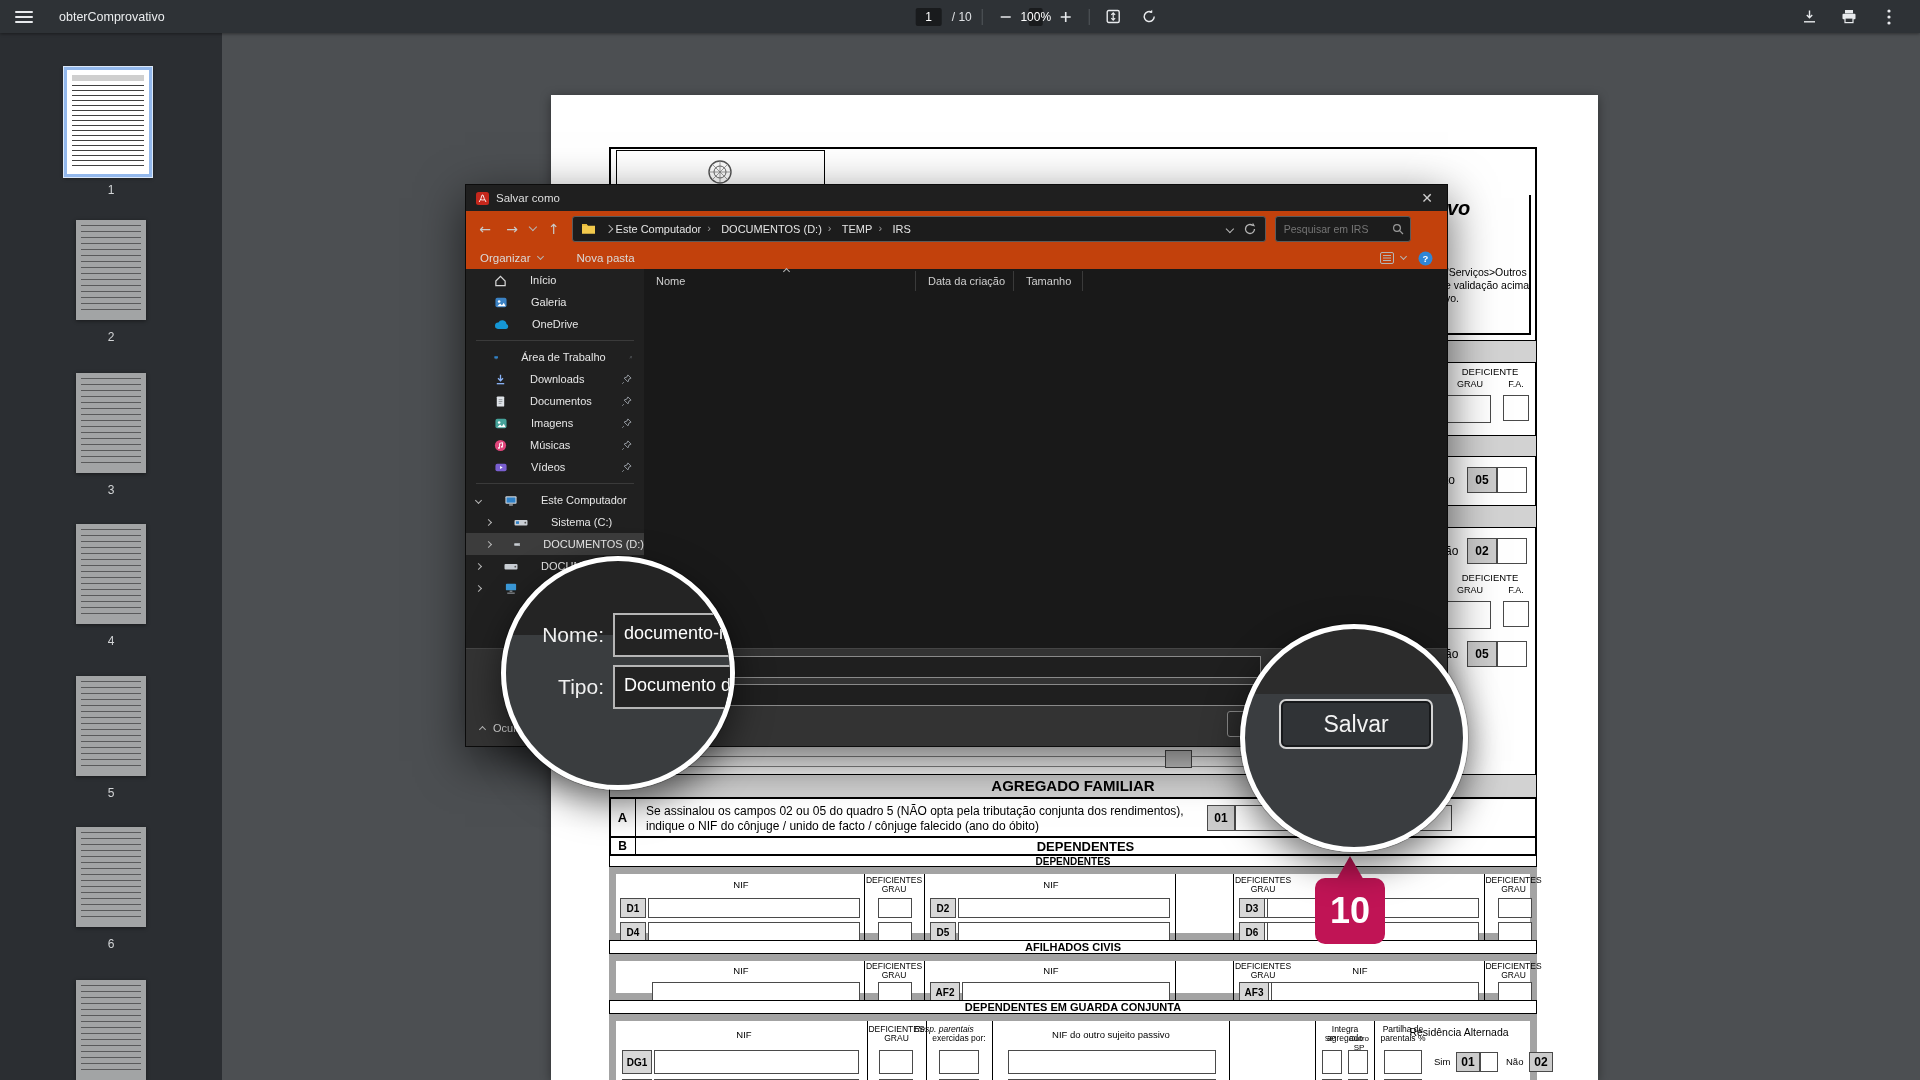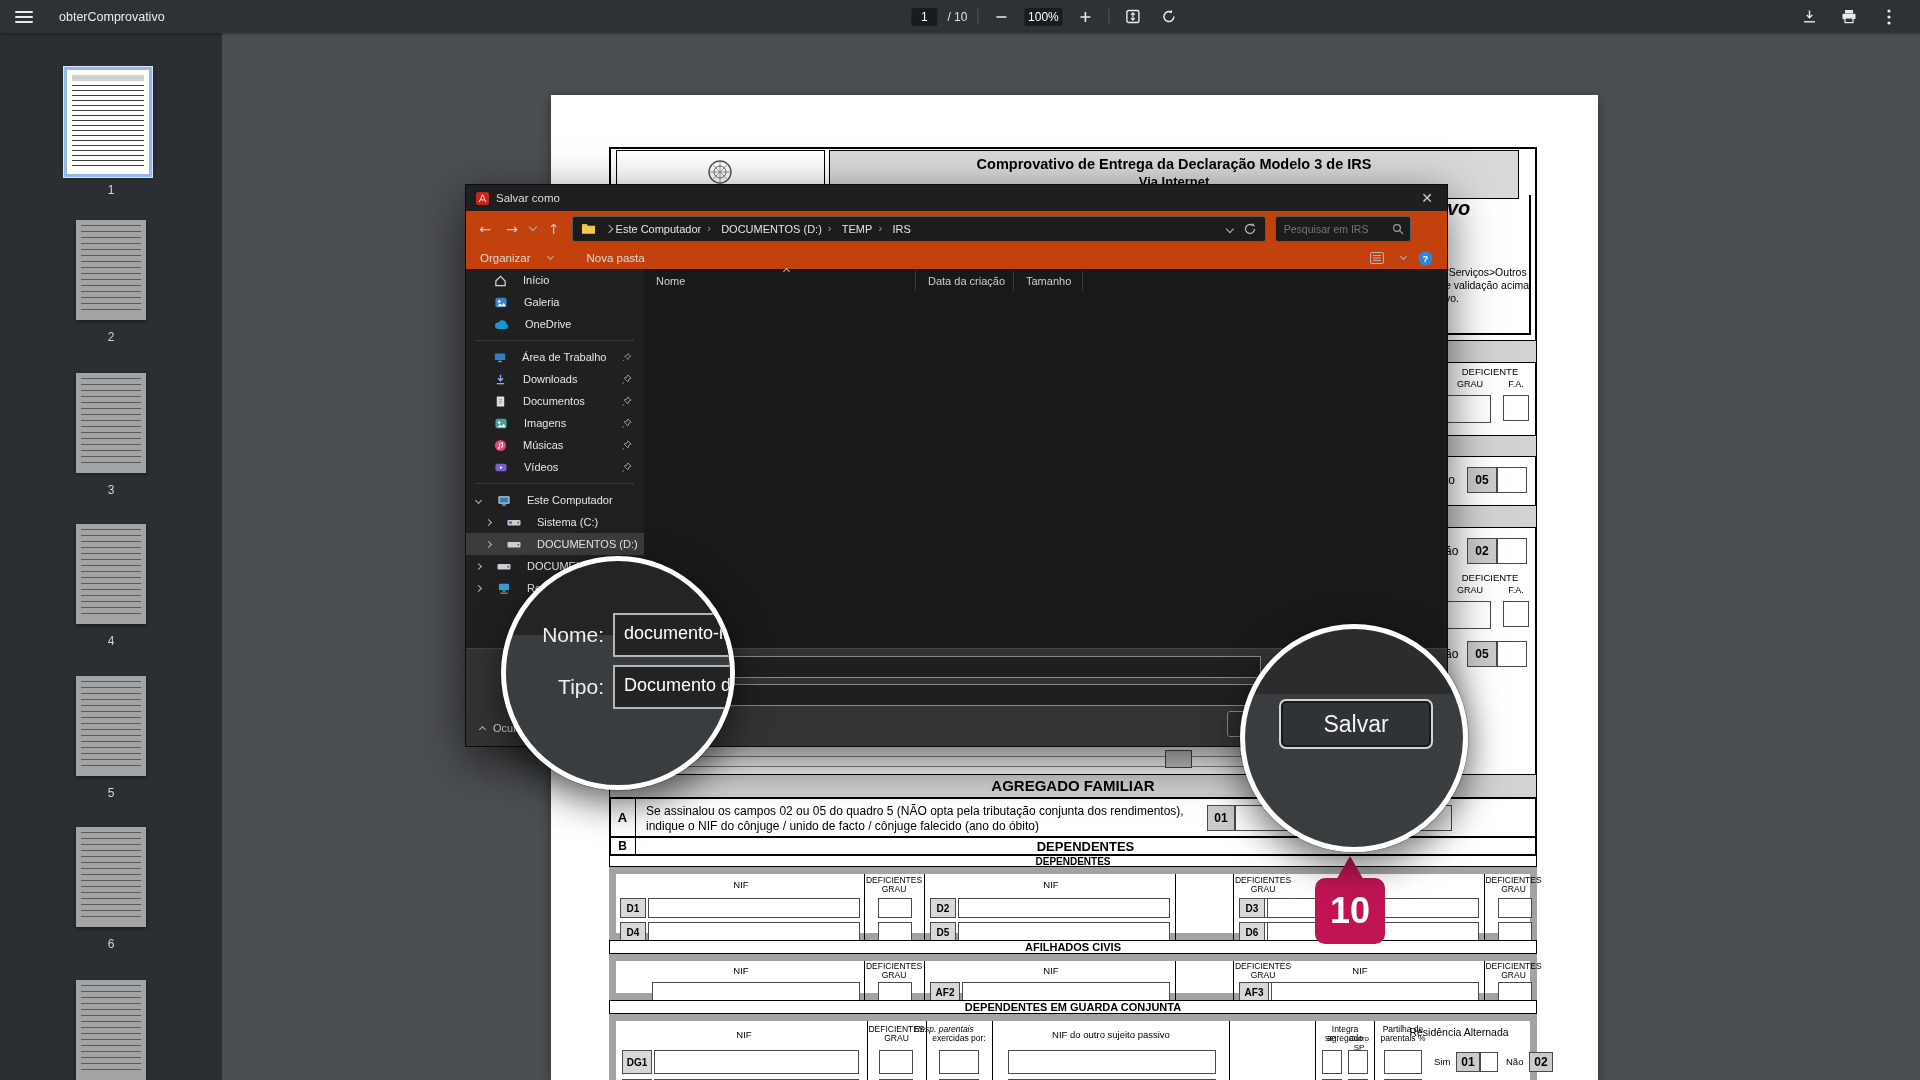--- a/index.html
+++ b/index.html
@@ -48,24 +48,24 @@
   .crumbs{display:flex;gap:20px;font-size:11px;color:#e4e4e4;}
   .crumb{position:relative;cursor:pointer;white-space:nowrap;}
   .crumb + .crumb::before{content:"›";position:absolute;left:-14px;top:-1px;color:#9a9a9a;}
   .chev{display:inline-block;border:solid #b5b5b5;border-width:0 1.5px 1.5px 0;padding:2.4px;}
   .chev.down{transform:rotate(45deg);}
   .chev.up{transform:rotate(-135deg);}
   .chev.right{transform:rotate(-45deg);}
   #searchbox{height:26px;width:136px;background:#1c1c1c;border:1px solid #5b5b5b;border-radius:3px;display:flex;align-items:center;box-sizing:border-box;padding:0 6px;gap:6px;}
   #searchbox input{flex:1;min-width:0;background:transparent;border:none;outline:none;color:#d8d8d8;font-size:10.5px;font-family:"Liberation Sans",sans-serif;}
   #dlg-cmd{position:absolute;left:0;top:62px;right:0;height:22px;display:flex;align-items:center;padding:0 14px;gap:34px;font-size:11.5px;color:#dadada;}
-  .cmditem{display:flex;align-items:center;gap:17px;cursor:pointer;}
+  .cmditem{display:flex;align-items:center;gap:7px;cursor:pointer;}
   #cmd-right{margin-left:auto;display:flex;align-items:center;gap:12px;}
   #dlg-sidebar{position:absolute;left:0;top:84px;width:178px;bottom:97px;background:#202020;overflow:hidden;}
-  .nv{display:flex;align-items:center;height:22px;padding-left:28px;gap:16px;font-size:11px;color:#e6e6e6;cursor:pointer;}
+  .nv{display:flex;align-items:center;height:22px;padding-left:28px;gap:23px;font-size:11px;color:#e6e6e6;cursor:pointer;}
   .nv.tree0{padding-left:10px;}
   .nv.tree1{padding-left:20px;}
   .nv .lab{white-space:nowrap;}
   .nv .pin{margin-left:auto;margin-right:12px;}
   .nv.sel{background:#3c3c3c;}
   .nvsep{height:1px;background:#3a3a3a;margin:5px 10px;}
   #dlg-files{position:absolute;left:178px;top:84px;right:0;bottom:97px;background:#191919;}
   #col-heads{position:absolute;left:0;top:2px;right:0;height:20px;display:flex;font-size:11px;color:#cfcfcf;}
   .colh{display:flex;align-items:center;padding-left:12px;border-right:1px solid #3a3a3a;box-sizing:border-box;cursor:pointer;}
   #sortchev{position:absolute;left:140px;top:-2px;}
@@ -102,21 +102,21 @@
     <div id="tb-title">obterComprovativo</div>
     <div id="tb-center">
       <div class="tb-box" style="width:26px;">1</div>
       <span>/ 10</span>
       <div class="tb-sep"></div>
       <div class="tbico">
         <svg class="ic" width="12" height="12" viewBox="0 0 12 12">
             <path d="M1 6h10" stroke="#e8eaed" stroke-width="1.6"></path>
           </svg>
       </div>
-      <div class="tb-box" style="width:38px;">100%</div>
+      <div class="tb-box" style="width:14px;">100%</div>
       <div class="tbico">
         <svg class="ic" width="12" height="12" viewBox="0 0 12 12">
             <path d="M1 6h10M6 1v10" stroke="#e8eaed" stroke-width="1.6"></path>
           </svg>
       </div>
       <div class="tb-sep"></div>
       <div class="tbico">
         <svg class="ic" width="15" height="15" viewBox="0 0 15 15">
             <rect x="1.5" y="1.5" width="12" height="12" rx="1.5" fill="none" stroke="#e8eaed" stroke-width="1.4"></rect>
             <path d="M7.5 4v7M5.6 5.8 7.5 3.9l1.9 1.9M5.6 9.2l1.9 1.9 1.9-1.9" stroke="#e8eaed" stroke-width="1.2" fill="none"></path>
@@ -188,24 +188,20 @@
     <div class="dline" style="left:58px;top:52px;width:928px;height:2px;"></div>
     <div class="dline" style="left:984px;top:52px;width:2px;height:933px;"></div>
     <div class="dline" style="left:58px;top:52px;width:2px;height:933px;"></div>
 
     <div class="abs" style="left:65px;top:55px;width:207px;height:130px;border:1px solid #000;">
       <svg width="30" height="30" viewBox="0 0 30 30" style="position:absolute;left:88px;top:6px;">
         <circle cx="15" cy="15" r="11" fill="none" stroke="#555" stroke-width="1.4"></circle>
         <circle cx="15" cy="15" r="6" fill="none" stroke="#666" stroke-width="1"></circle>
         <path d="M15 4v22M4 15h22M7 7l16 16M23 7 7 23" stroke="#777" stroke-width="0.7"></path>
       </svg>
-    </div>
-    <div class="abs" style="left:278px;top:55px;width:688px;height:47px;background:#d9d9d9;border:1px solid #000;text-align:center;">
-      <div style="font-size:14.5px;font-weight:bold;margin-top:5px;">Comprovativo de Entrega da Declaração Modelo 3 de IRS</div>
-      <div style="font-size:13px;font-weight:bold;margin-top:2px;">Via Internet</div>
     </div>
 
     <div class="abs" style="left:894px;top:100px;width:84px;height:138px;border-right:2px solid #000;border-bottom:2px solid #000;">
       <div style="position:absolute;left:2px;top:2px;font-size:20px;font-weight:bold;font-style:italic;">vo</div>
       <div style="position:absolute;left:0;bottom:28px;font-size:10.5px;line-height:13px;white-space:nowrap;">
         <div>"Serviços&gt;Outros</div>
         <div>e validação acima</div>
         <div>vo.</div>
       </div>
     </div>

